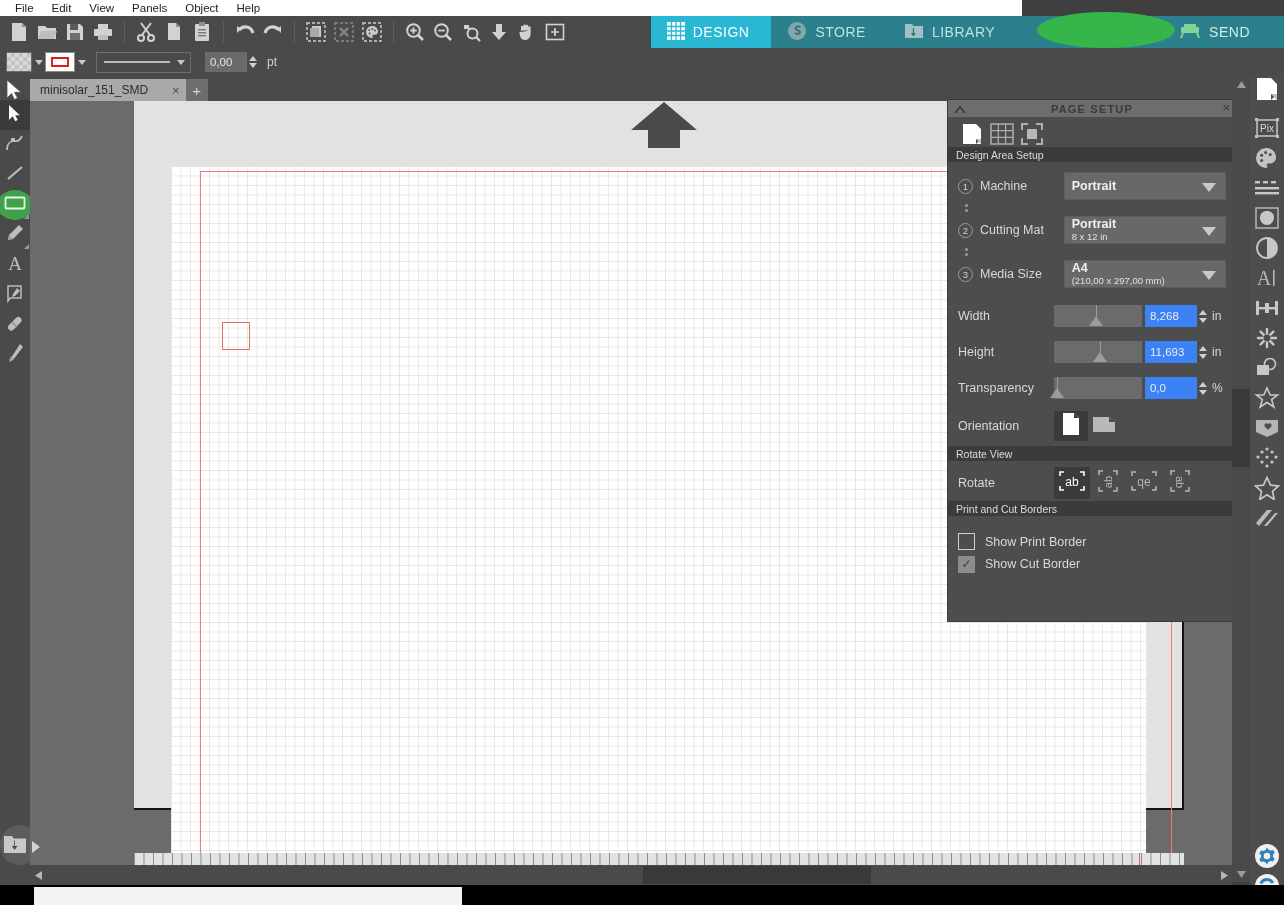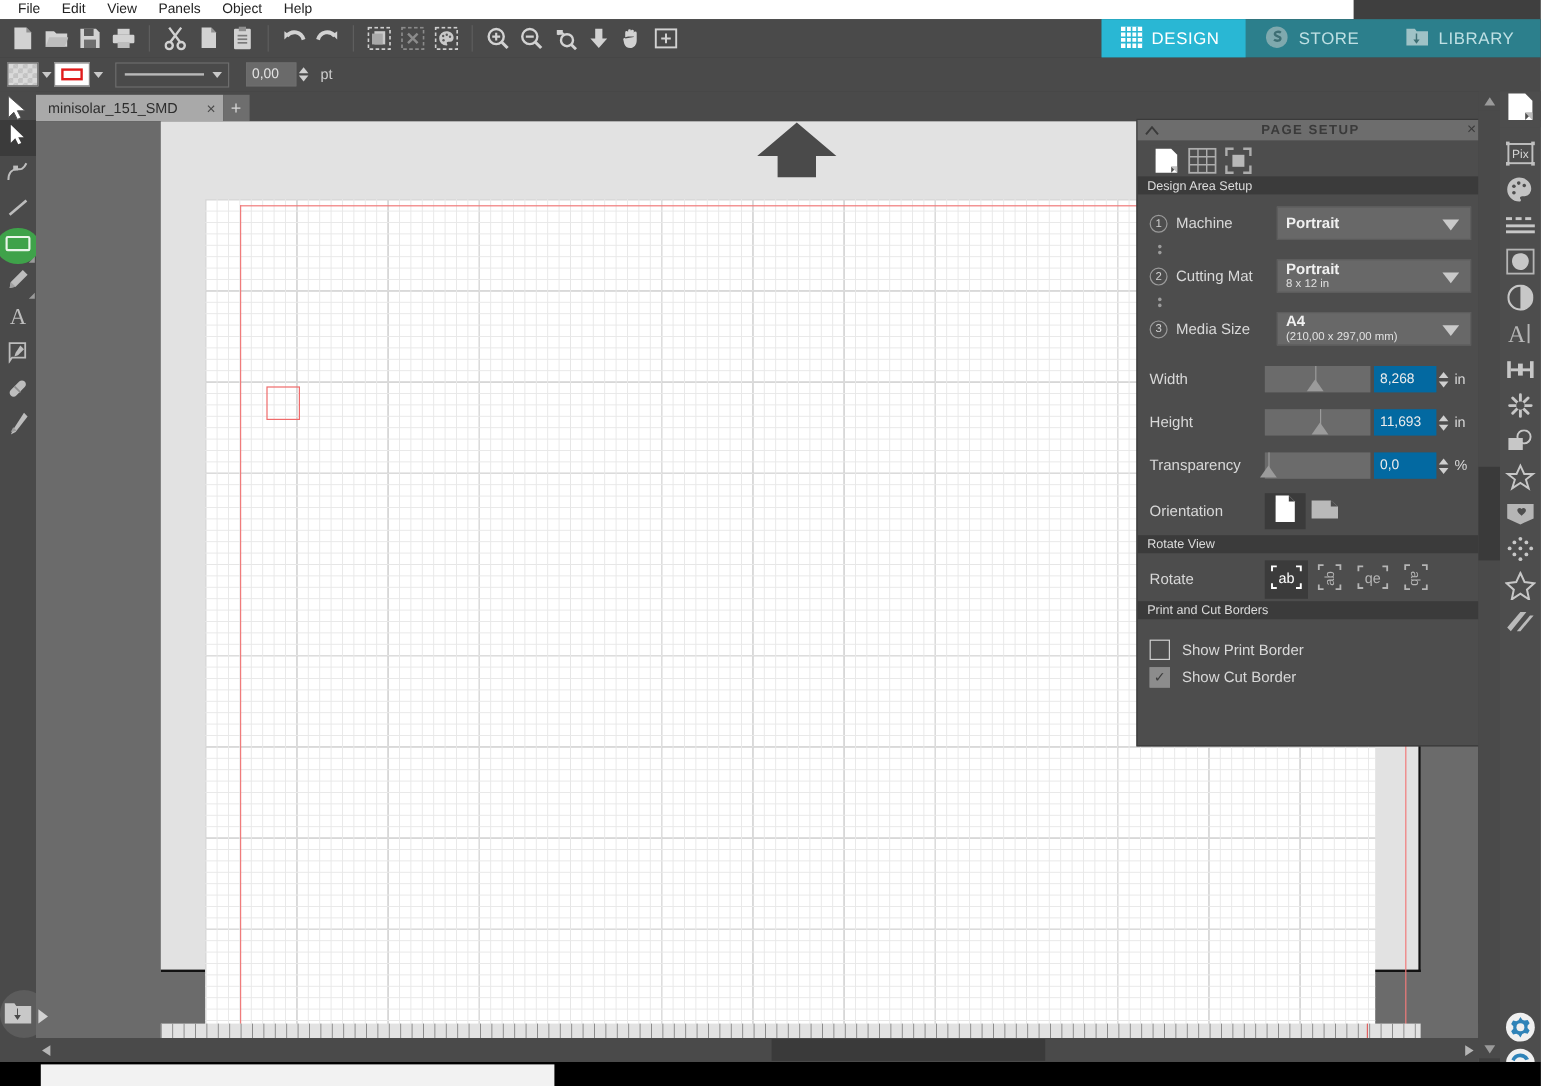--- a/index.html
+++ b/index.html
@@ -6,21 +6,21 @@
   html,body{ width:1284px; height:905px; overflow:hidden; }
   body{
     font-family:"Liberation Sans", sans-serif;
     background:#3f3f3f; color:#d0d0d0;
     -webkit-font-smoothing:antialiased;
   }
   .app{ position:relative; width:1284px; height:905px; }
 
   
   .menubar{
-    position:absolute; left:0; top:0; width:1128px; height:16px;
+    position:absolute; left:0; top:0; width:1022px; height:16px;
     background:#fff; color:#222; display:flex; align-items:center;
     font-size:11.5px; padding-left:6px;
   }
   .menubar .mi{ padding:0 9px; line-height:16px; cursor:default; }
 
   
   .toolbar1{
     position:absolute; left:0; top:16px; width:1284px; height:32px;
     background:#4a4a4a; display:flex; align-items:center;
   }
@@ -229,21 +229,21 @@
   .slider{
     width:88px;height:22px;background:#6b6b6b;position:relative;cursor:pointer;
   }
   .slider .stem{ position:absolute;top:0;width:1px;height:13px;background:#9b9b9b; }
   .slider .knob{
     position:absolute;bottom:1px;width:0;height:0;
     border-left:7px solid transparent;border-right:7px solid transparent;
     border-bottom:10px solid #9b9b9b;
   }
   .valbox{
-    width:52px;height:22px;background:#0369a1;color:#ececec;font-size:11.5px;
+    width:52px;height:22px;background:#3b82f6;color:#ececec;font-size:11.5px;
     display:flex;align-items:center;padding-left:5px;margin-left:3px;
   }
   .pspin{ width:11px;height:22px;display:flex;flex-direction:column;justify-content:center;gap:3px;align-items:center;cursor:pointer;}
   .pspin .u{width:0;height:0;border-left:4px solid transparent;border-right:4px solid transparent;border-bottom:5px solid #cfcfcf;}
   .pspin .d{width:0;height:0;border-left:4px solid transparent;border-right:4px solid transparent;border-top:5px solid #cfcfcf;}
   .punit{ font-size:12px;color:#d8d8d8;margin-left:4px; }
   .chk{
     width:17px;height:17px;border:1px solid #cfcfcf;background:#4d4d4d;cursor:pointer;
     display:flex;align-items:center;justify-content:center;
   }
@@ -468,20 +468,31 @@
       <span>STORE</span>
     </div>
     <div class="vb">
       <span>
         <svg width="20" height="18" viewBox="0 0 20 18">
             <path d="M1 2h7l1.6 2H19v12H1z" fill="#9fc2c6"></path>
             <path d="M10 6v5h2l-2.6 3.4L6.8 11h2V6z" fill="#3f6f74"></path>
           </svg>
       </span>
       <span>LIBRARY</span>
+    </div>
+    <div class="vb send">
+      <div class="sendblob"></div>
+      <span>
+        <svg width="22" height="16" viewBox="0 0 22 16">
+            <rect x="2" y="4" width="18" height="6" rx="1" fill="#7fd49a"></rect>
+            <rect x="5" y="1" width="12" height="3" fill="#7fd49a"></rect>
+            <path d="M4 10l-2 5M18 10l2 5" stroke="#7fd49a" stroke-width="2"></path>
+          </svg>
+      </span>
+      <span>SEND</span>
     </div>
   </div>
 
   <div class="toolbar2">
     <div class="swatch"></div>
     <div class="caret"></div>
     <div class="strokeSw">
         <i></i>
       </div>
     <div class="caret"></div>

